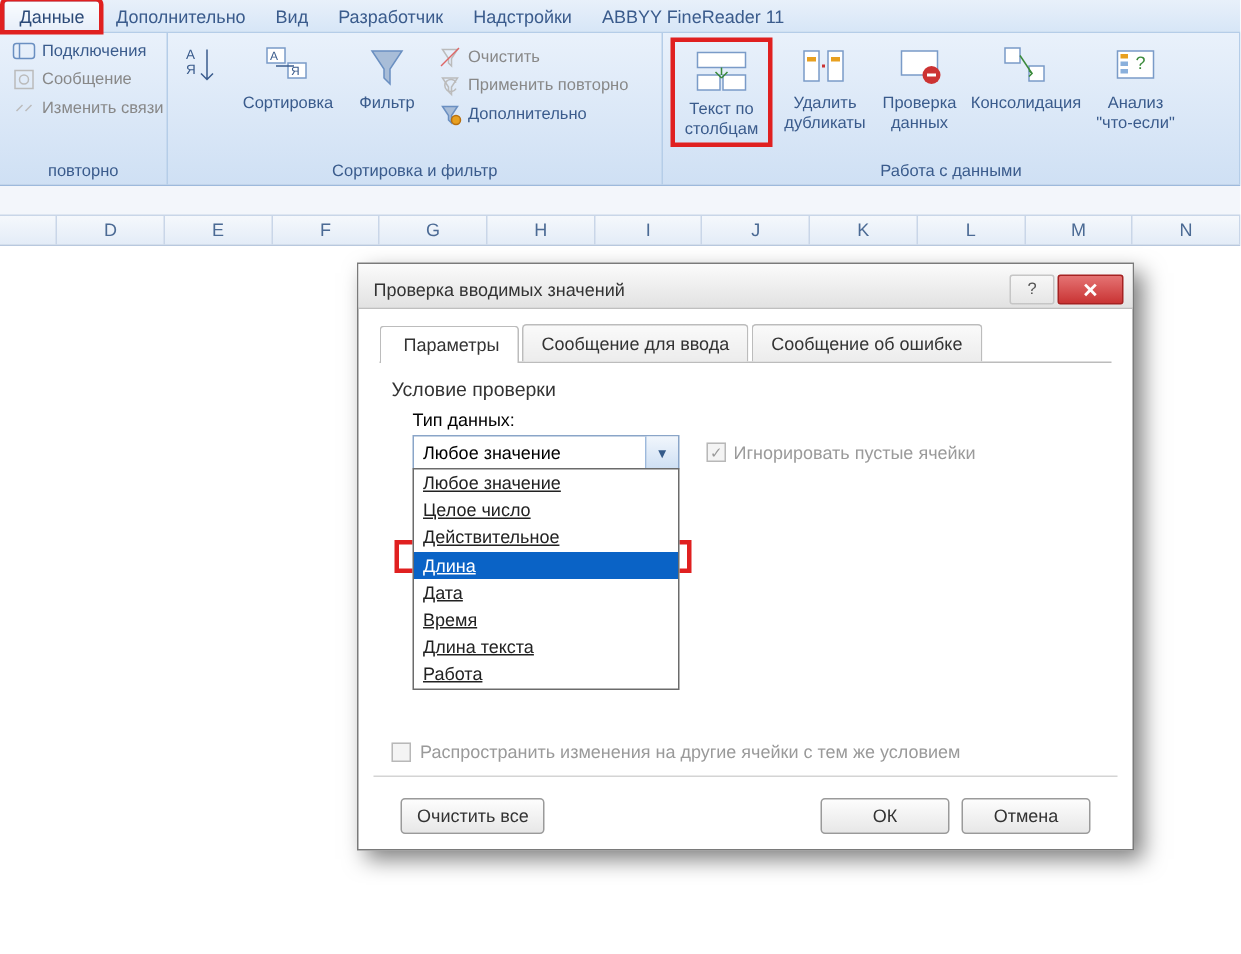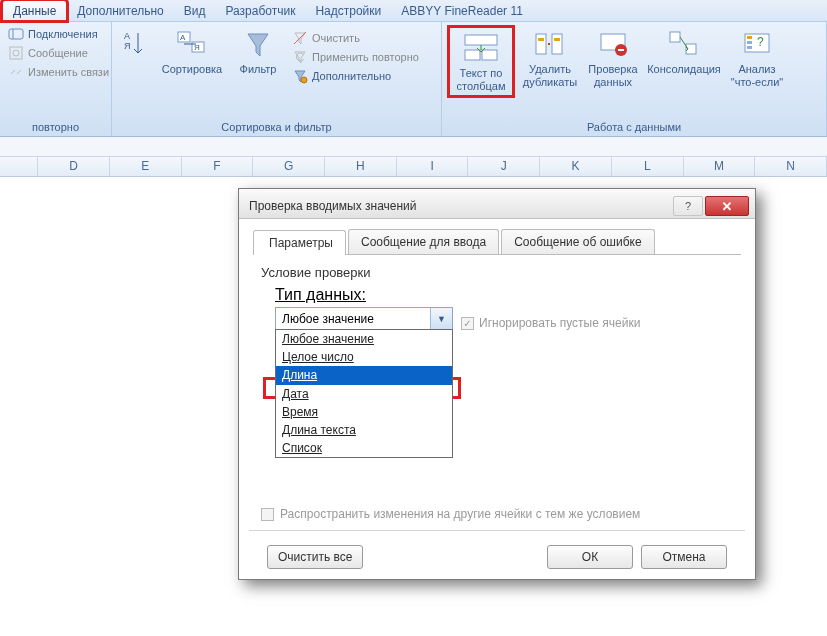--- a/index.html
+++ b/index.html
@@ -31,21 +31,21 @@
       border: 1px solid #9bb5d6;
       border-bottom: none;
       border-radius: 3px 3px 0 0;
       color: #2c4a78;
     }
     .red-box { outline: 3px solid #e02020; outline-offset: -1px; }
 
     
     .ribbon {
       background: linear-gradient(#e9f1fb, #cfe0f4);
-      height: 115px;
+      height: 102px;
       display: flex;
       border-bottom: 1px solid #9db9dc;
       justify-content: center;
     }
     .ribbon-group {
       border-right: 1px solid #b5cde8;
       display: flex;
       flex-direction: column;
       padding: 3px 5px 0 5px;
     }
@@ -187,23 +187,23 @@
     }
     .tab2.active {
       background: #fff;
       position: relative;
       top: 1px;
       padding-left: 15px;
     }
     .panel-inner { padding: 10px 8px; }
     .group-title { color: #333; font-size: 13px; margin-bottom: 6px; }
     .subgroup { padding-left: 14px; }
-    .field-label { text-decoration: underline; font-size: 16px; margin-bottom: 3px; display:block; }
-
-    .combo-row { display:flex; align-items:flex-end; gap: 8px; }
+    .field-label { font-size: 12px; margin-bottom: 3px; display:block; }
+
+    .combo-row { display:flex; align-items:center; gap: 18px; }
     .combo {
       width: 178px;
       position: relative;
     }
     .combo-box {
       height: 23px;
       border: 1px solid #8aa5c8;
       background: #fff;
       display:flex; align-items:center;
       padding: 0 0 0 6px;
@@ -507,25 +507,26 @@
           <span class="field-label">Тип данных:</span>
           <div class="combo-row">
             <div class="combo">
               <div class="combo-box">
                 <span>Любое значение</span>
                 <div class="combo-arrow">▼</div>
               </div>
               <div class="dropdown-list">
                 <div class="dropdown-item">Любое значение</div>
                 <div class="dropdown-item">Целое число</div>
+                <div class="dropdown-item">Действительное</div>
                 <div class="dropdown-item selected">Длина</div>
                 <div class="dropdown-item">Дата</div>
                 <div class="dropdown-item">Время</div>
                 <div class="dropdown-item">Длина текста</div>
-                <div class="dropdown-item">Список</div>
+                <div class="dropdown-item">Работа</div>
               </div>
               <div class="list-redbox" style="left:-12px; top:70px; width:198px; height:22px"></div>
             </div>
             <label class="checkbox-disabled">
               <span class="chkmark">✓</span>
               <span>Игнорировать пустые ячейки</span>
             </label>
           </div>
         </div>
       </div>

